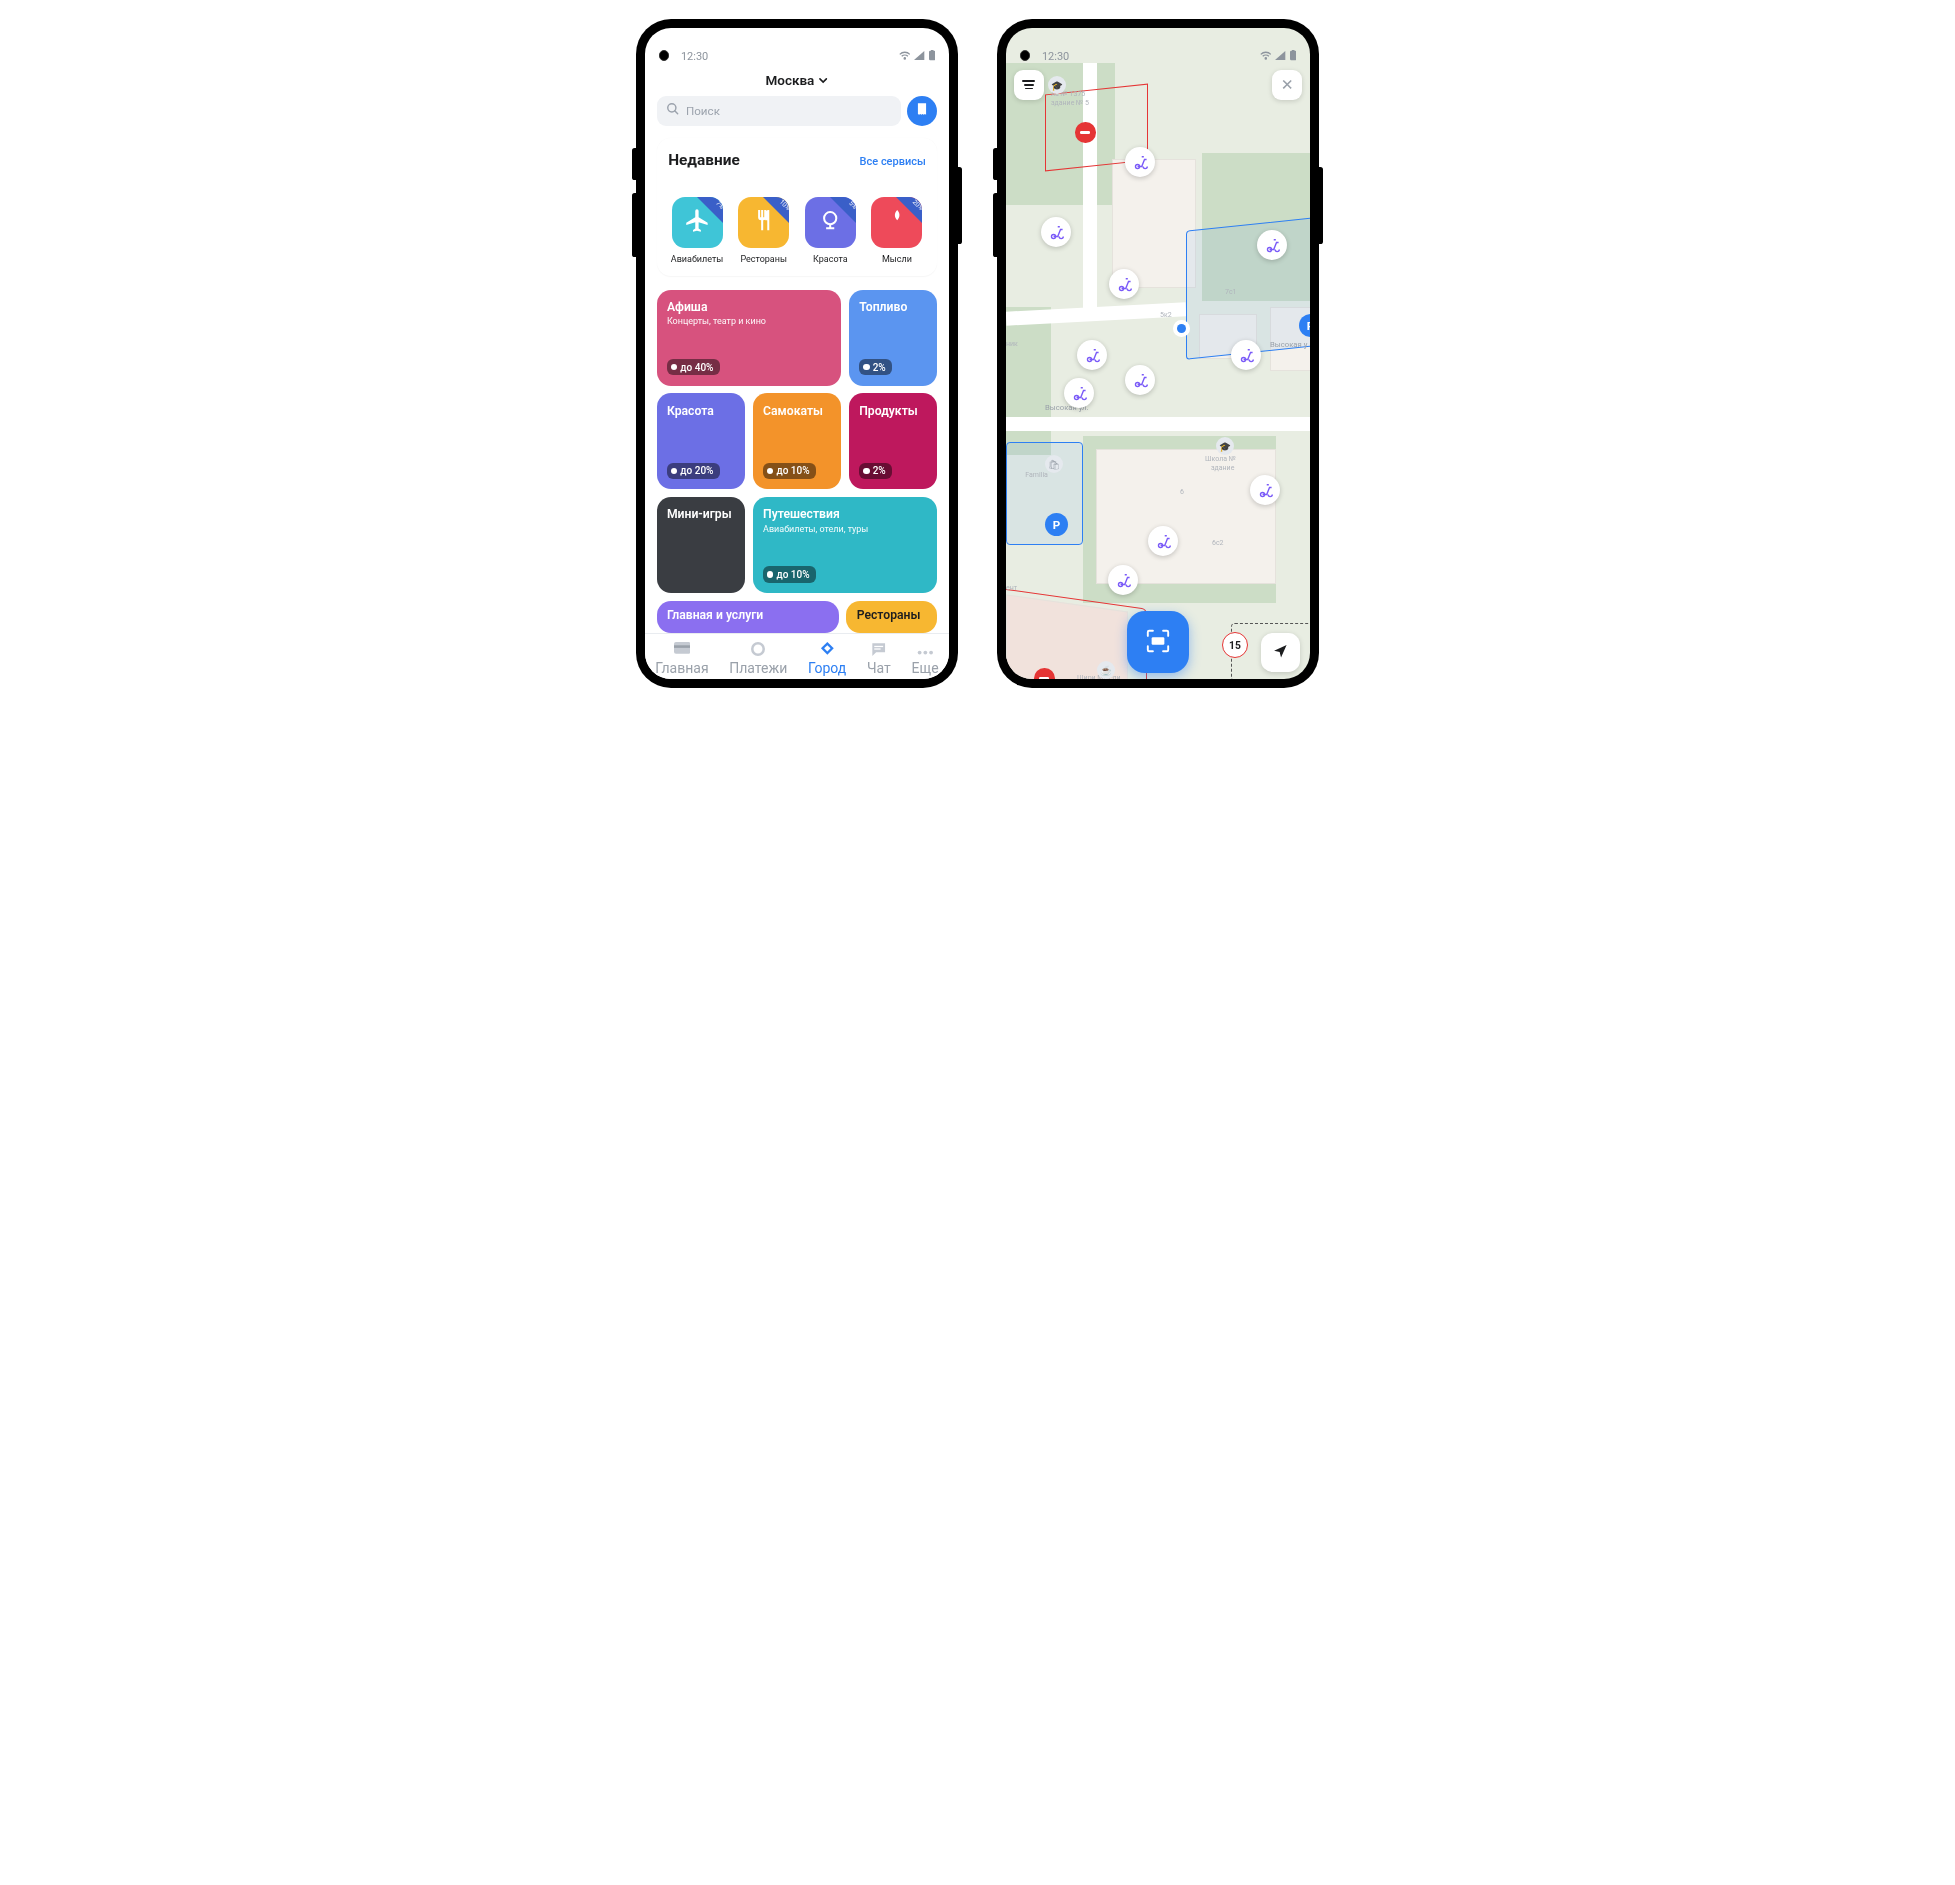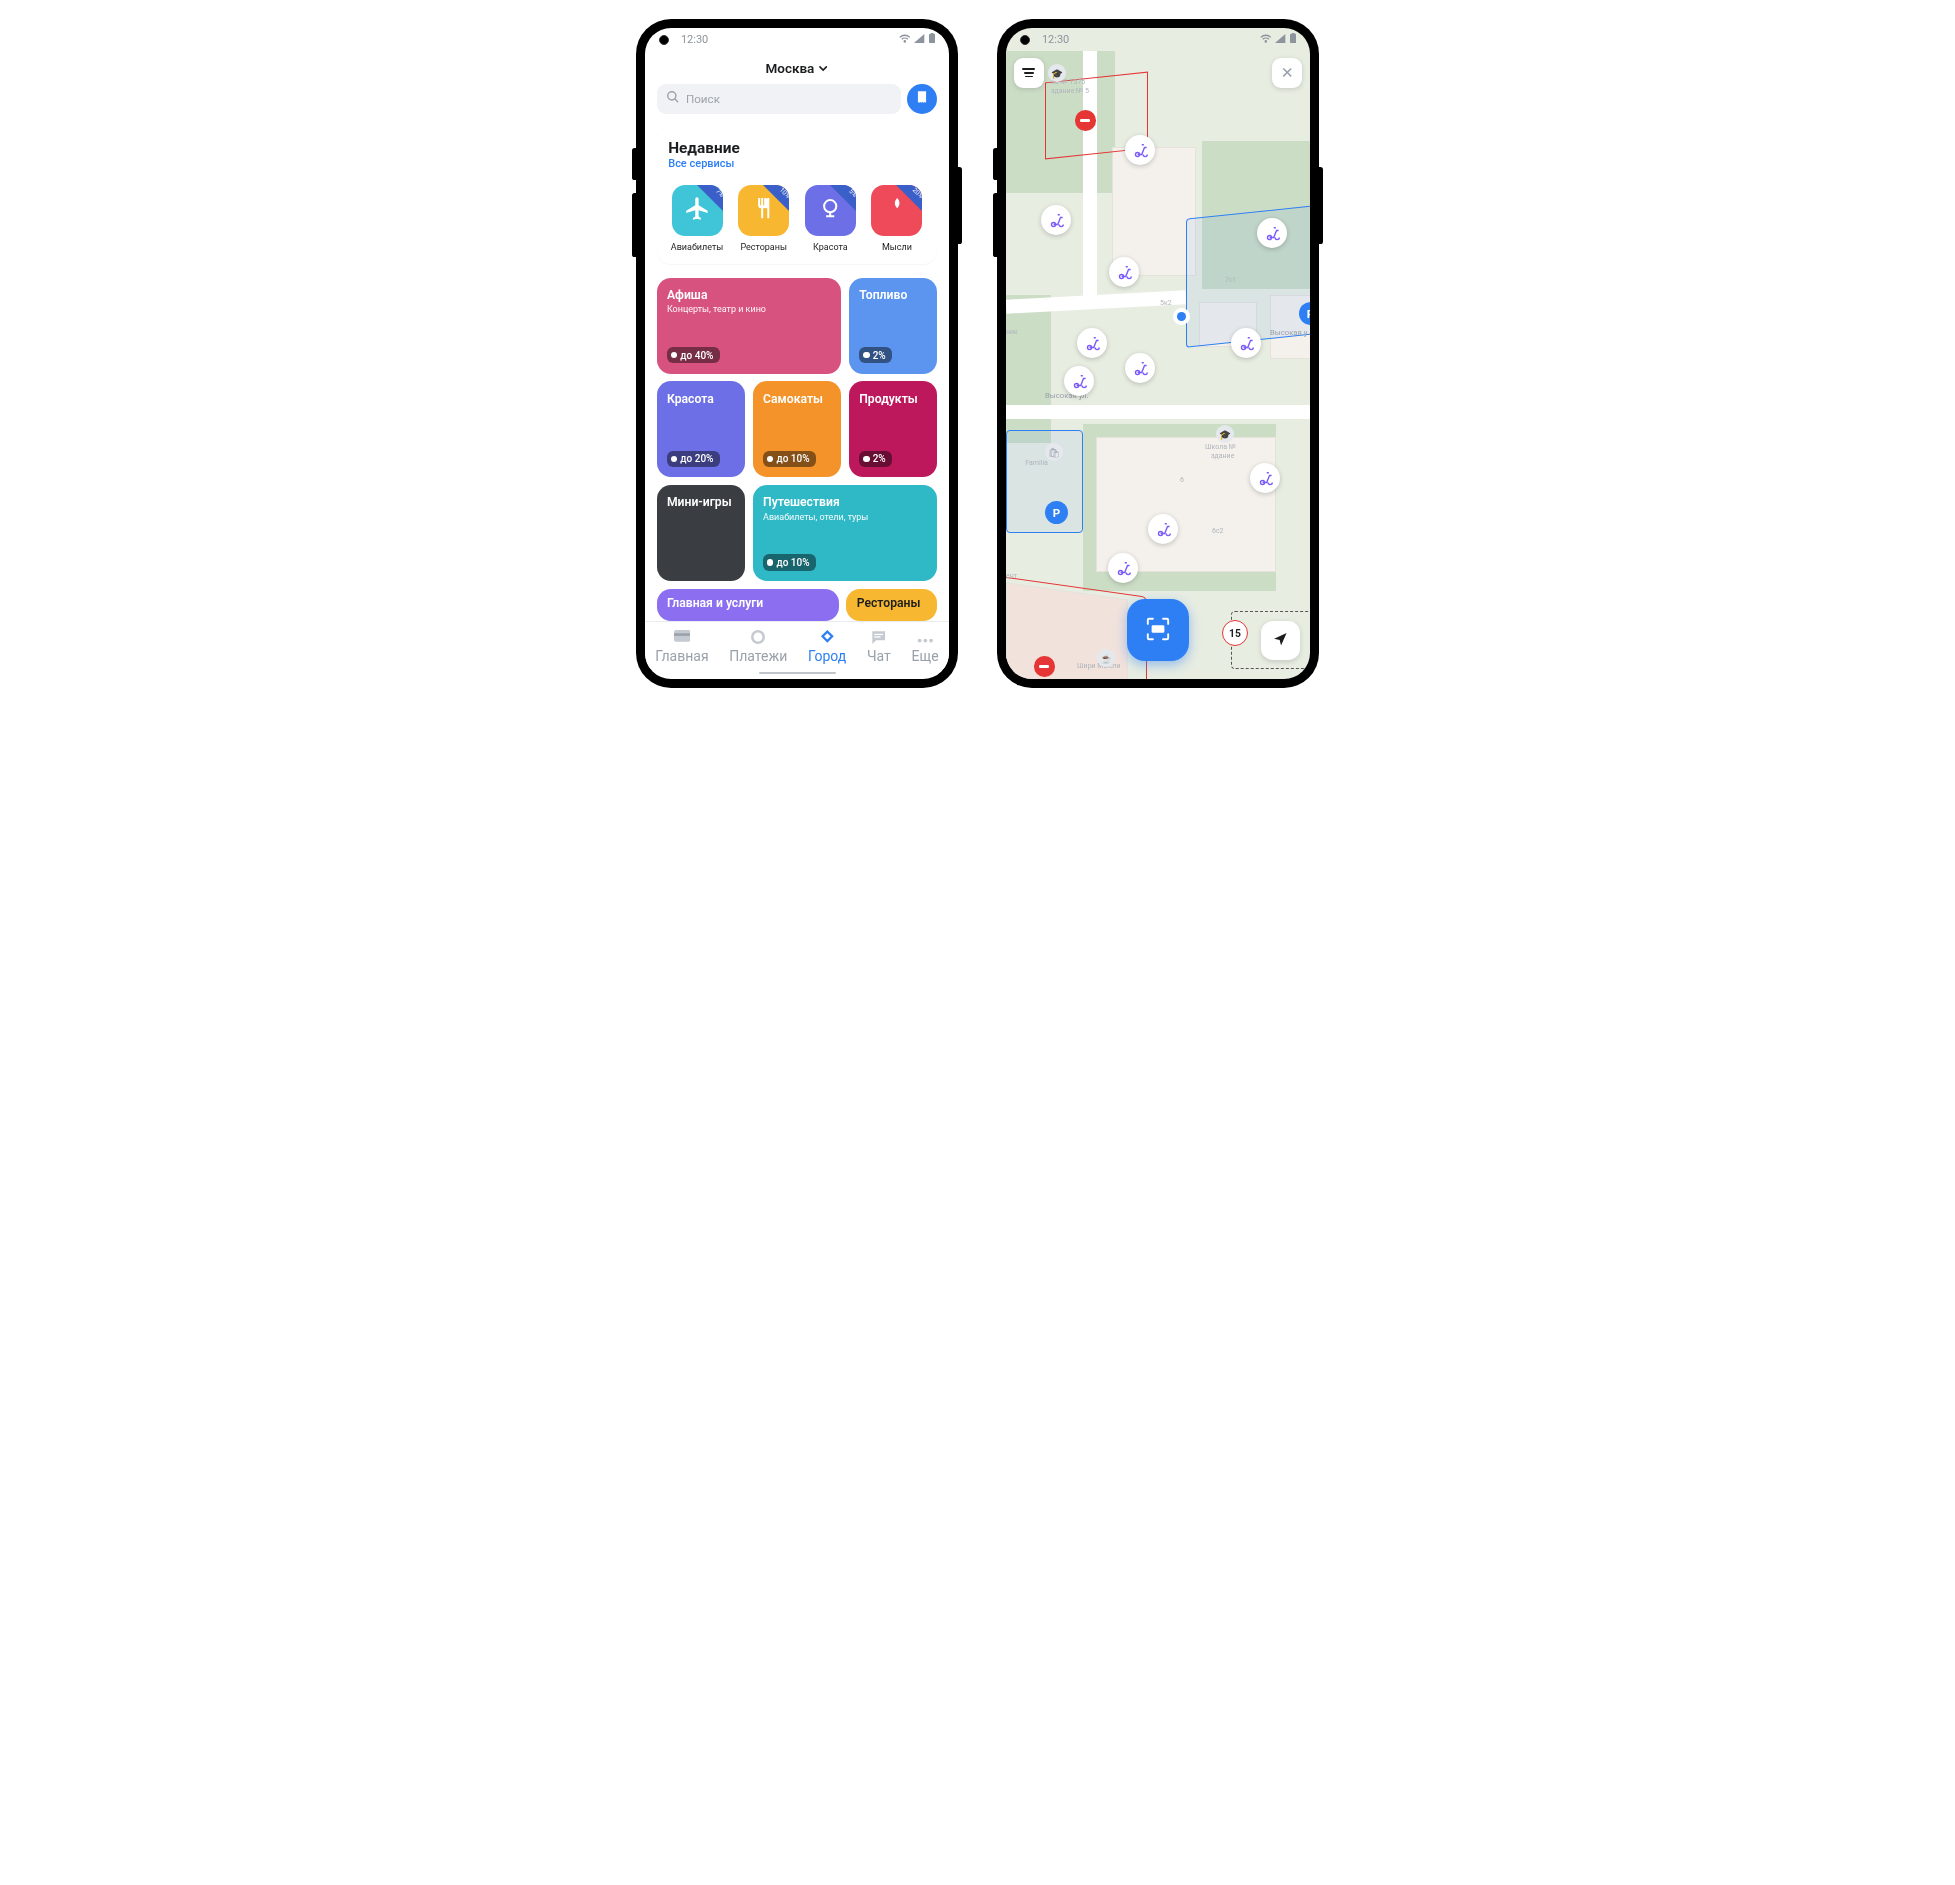--- a/index.html
+++ b/index.html
@@ -4,33 +4,33 @@
 <style>
   * { box-sizing: border-box; margin: 0; padding: 0; }
   body { background: #fff; font-family: -apple-system, BlinkMacSystemFont, "Segoe UI", Roboto, sans-serif; display: flex; gap: 39px; padding: 19.3px; justify-content: center; }
   .phone { width: 322px; height: 669px; background: #000; border-radius: 35px; padding: 9px; position: relative; }
   .phone::before { content:""; position:absolute; left:-3.9px; top:129px; width:3.9px; height:32px; background:#000; border-radius:2.6px 0 0 2.6px; }
   .phone::after { content:""; position:absolute; left:-3.9px; top:174px; width:3.9px; height:64px; background:#000; border-radius:2.6px 0 0 2.6px; }
   .phone .rbtn { position:absolute; right:-3.9px; top:148px; width:3.9px; height:77px; background:#000; border-radius:0 2.6px 2.6px 0; }
   .screen { width:100%; height:100%; border-radius:26px; overflow:hidden; position:relative; }
   .screen.white { background:#fff; }
   .screen.map { background:#e8ede2; }
-  .status-bar { height:23px; display:flex; align-items:center; padding:10px 14px; color:#8d949d; font-size:11px; }
+  .status-bar { height:23px; display:flex; align-items:flex-start; padding:10px 14px; color:#8d949d; font-size:11px;margin-top:12px; }
   .camera { width:10.3px; height:10.3px; border-radius:50%; background:#000; margin-right:11.6px; border:1.9px solid #333; }
   .status-right { margin-left:auto; display:flex; gap:3.9px; align-items:center; }
 
   
   .city-row { text-align:center; padding:9px 0 7.7px; }
   .city-btn { font-size:13.5px; font-weight:600; color:#1c1d1f; display:inline-flex; align-items:center; gap:3.9px; }
   .search-row { display:flex; gap:6.4px; padding:0 11.6px 11.6px; align-items:center; }
   .search-input { flex:1; background:#f0f2f5; border-radius:9px; height:30px; display:flex; align-items:center; padding:0 9px; color:#9ca3ad; font-size:11.6px; gap:6.4px; }
   .ticket-btn { width:30px; height:30px; border-radius:50%; background:#2d7ff3; display:flex; align-items:center; justify-content:center; }
 
   .recent-card { background:#fff; border-radius:14px; padding:13px 11.6px 11.6px; margin:0 11.6px 14px; box-shadow:0 0.6px 1.3px rgba(0,0,0,.04);}
-  .recent-head { display:flex; justify-content:space-between; align-items:baseline; margin-bottom:15px;flex-direction:column;}
+  .recent-head { display:flex; justify-content:space-between; align-items:baseline; margin-bottom:28px;}
   .recent-title { font-size:15.4px; font-weight:700; color:#1c1d1f; }
   .all-link { font-size:11px; color:#2d7ff3; font-weight:500; }
   .recent-grid { display:flex; gap:9px; }
   .recent-item { flex:1; text-align:center; }
   .recent-icon { width:51px; height:51px; border-radius:13px; margin:0 auto 6.4px; position:relative; overflow:hidden; display:flex; align-items:center; justify-content:center; }
   .ribbon { position:absolute; top:0; right:0; width:0; height:0; border-left:26px solid transparent; border-top:26px solid #3a5fc8; }
   .ribbon span { position:absolute; top:-22px; right:-1.3px; color:#fff; font-size:6.4px; transform:rotate(45deg); }
   .recent-label { font-size:9px; color:#1c1d1f; }
 
   .cat-grid { padding:0 11.6px; display:grid; grid-template-columns:repeat(3, 1fr); gap:7.7px; }

